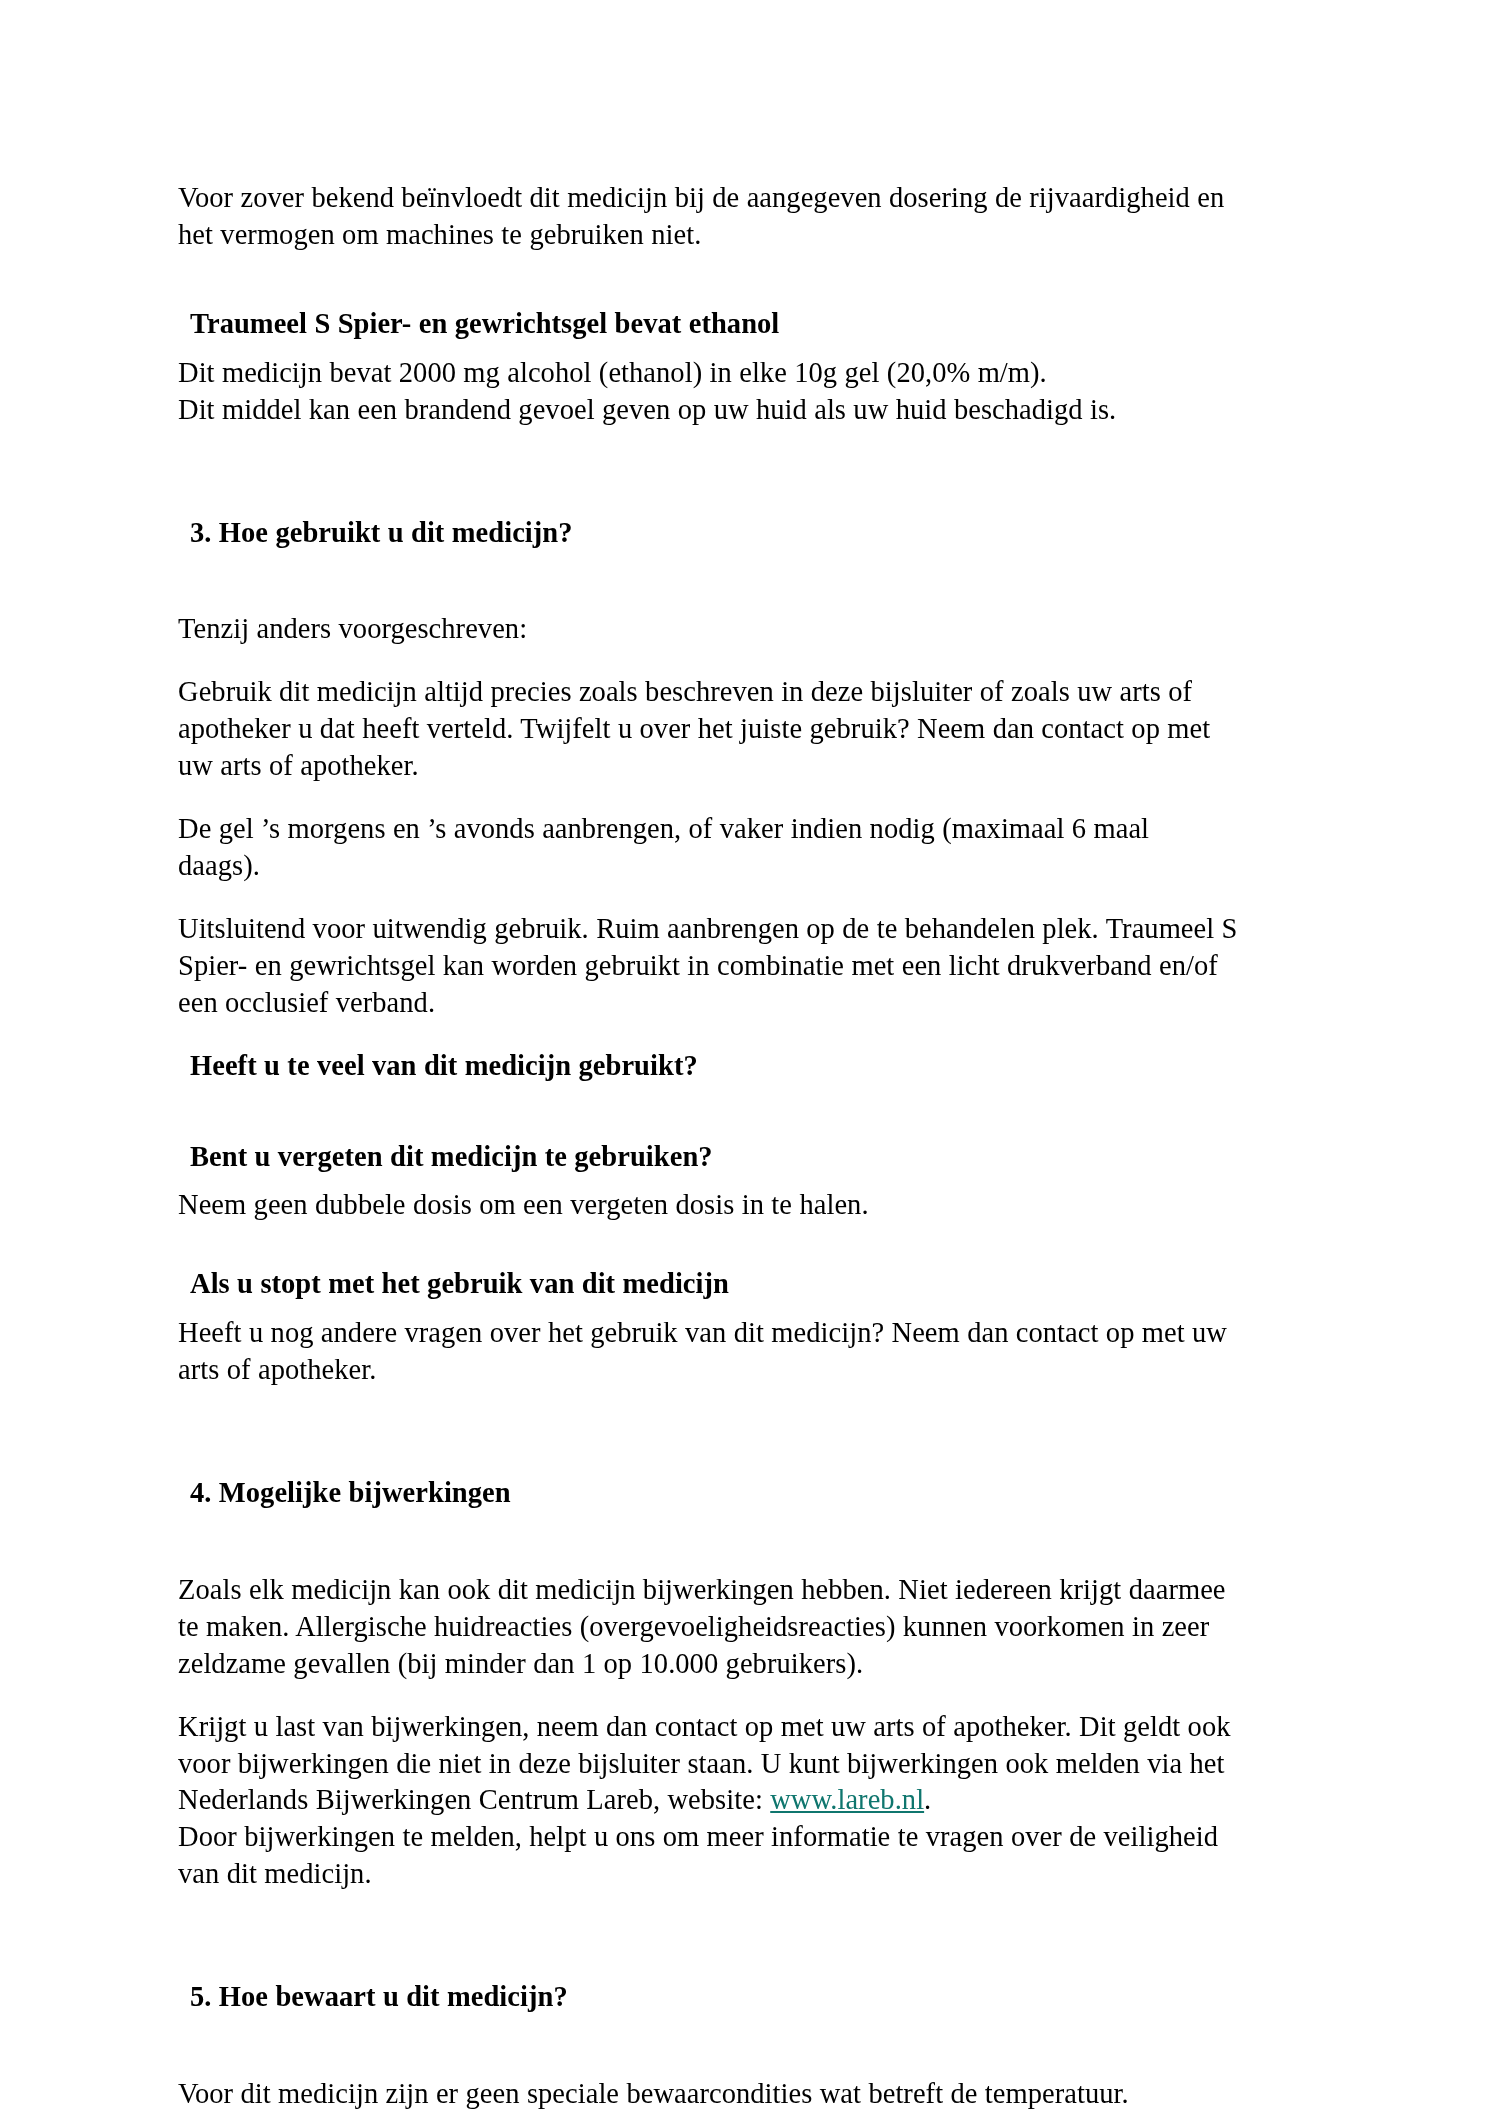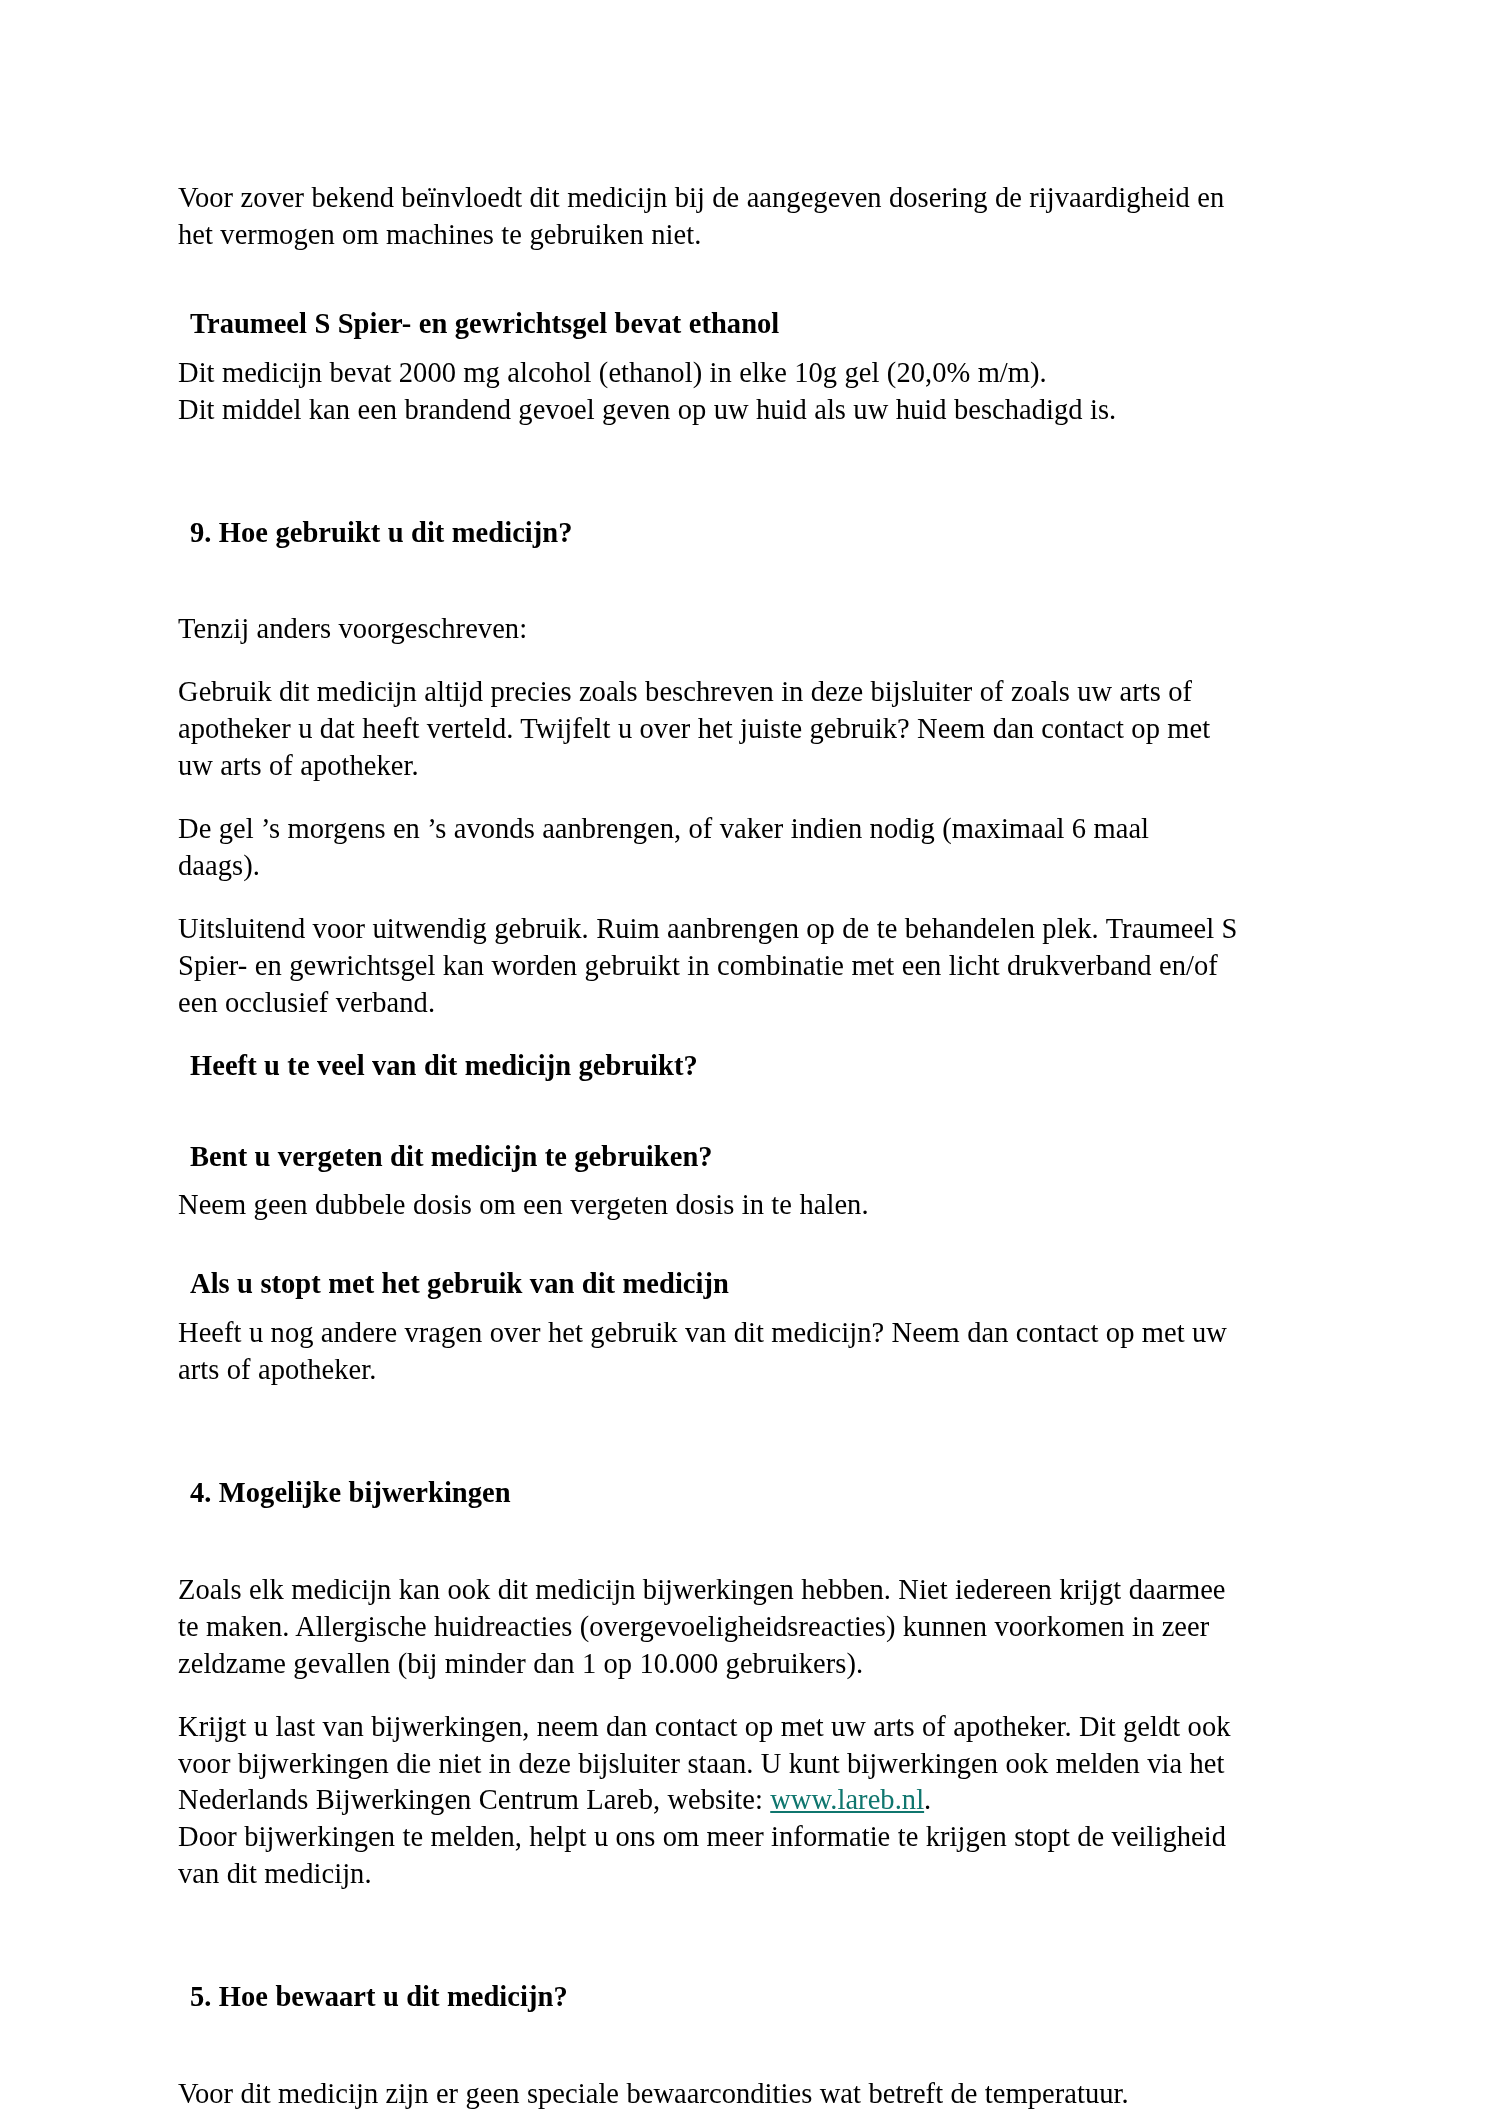--- a/index.html
+++ b/index.html
@@ -63,21 +63,21 @@
     <p class="para">Voor zover bekend beïnvloedt dit medicijn bij de aangegeven dosering de rijvaardigheid en het vermogen om machines te gebruiken niet.</p>
 
     <div class="gap-xs"></div>
 
     <p class="section-head">Traumeel S Spier- en gewrichtsgel bevat ethanol</p>
     <p class="para-tight">Dit medicijn bevat 2000 mg alcohol (ethanol) in elke 10g gel (20,0% m/m).</p>
     <p class="para-tight">Dit middel kan een brandend gevoel geven op uw huid als uw huid beschadigd is.</p>
 
     <div class="gap-xl"></div>
 
-    <p class="section-head">9. Hoe gebruikt u dit medicijn?</p>
+    <p class="section-head">3. Hoe gebruikt u dit medicijn?</p>
 
     <div class="gap-lg"></div>
 
     <p class="para">Tenzij anders voorgeschreven:</p>
 
     <p class="para">Gebruik dit medicijn altijd precies zoals beschreven in deze bijsluiter of zoals uw arts of apotheker u dat heeft verteld. Twijfelt u over het juiste gebruik? Neem dan contact op met uw arts of apotheker.</p>
 
     <p class="para">De gel ’s morgens en ’s avonds aanbrengen, of vaker indien nodig (maximaal 6 maal daags).</p>
 
     <p class="para">Uitsluitend voor uitwendig gebruik. Ruim aanbrengen op de te behandelen plek. Traumeel S Spier- en gewrichtsgel kan worden gebruikt in combinatie met een licht drukverband en/of een occlusief verband.</p>
@@ -96,21 +96,21 @@
 
     <div class="gap-xl"></div>
 
     <p class="section-head">4. Mogelijke bijwerkingen</p>
 
     <div class="gap-lg"></div>
 
     <p class="para">Zoals elk medicijn kan ook dit medicijn bijwerkingen hebben. Niet iedereen krijgt daarmee te maken. Allergische huidreacties (overgevoeligheidsreacties) kunnen voorkomen in zeer zeldzame gevallen (bij minder dan 1 op 10.000 gebruikers).</p>
 
     <p class="para-tight"><span>Krijgt u last van bijwerkingen, neem dan contact op met uw arts of apotheker. Dit geldt ook voor bijwerkingen die niet in deze bijsluiter staan. U kunt bijwerkingen ook melden via het Nederlands Bijwerkingen Centrum Lareb, website: </span><a class="doclink" href="#">www.lareb.nl</a><span>.</span></p>
-    <p class="para-tight">Door bijwerkingen te melden, helpt u ons om meer informatie te krijgen stopt de veiligheid van dit medicijn.</p>
+    <p class="para-tight">Door bijwerkingen te melden, helpt u ons om meer informatie te vragen over de veiligheid van dit medicijn.</p>
 
     <div class="gap-xl"></div>
 
     <p class="section-head">5. Hoe bewaart u dit medicijn?</p>
 
     <div class="gap-lg"></div>
 
     <p class="para">Voor dit medicijn zijn er geen speciale bewaarcondities wat betreft de temperatuur.</p>
 
     <p class="para-tight">Bewaren in de oorspronkelijke verpakking. De tube zorgvuldig gesloten houden.</p>

